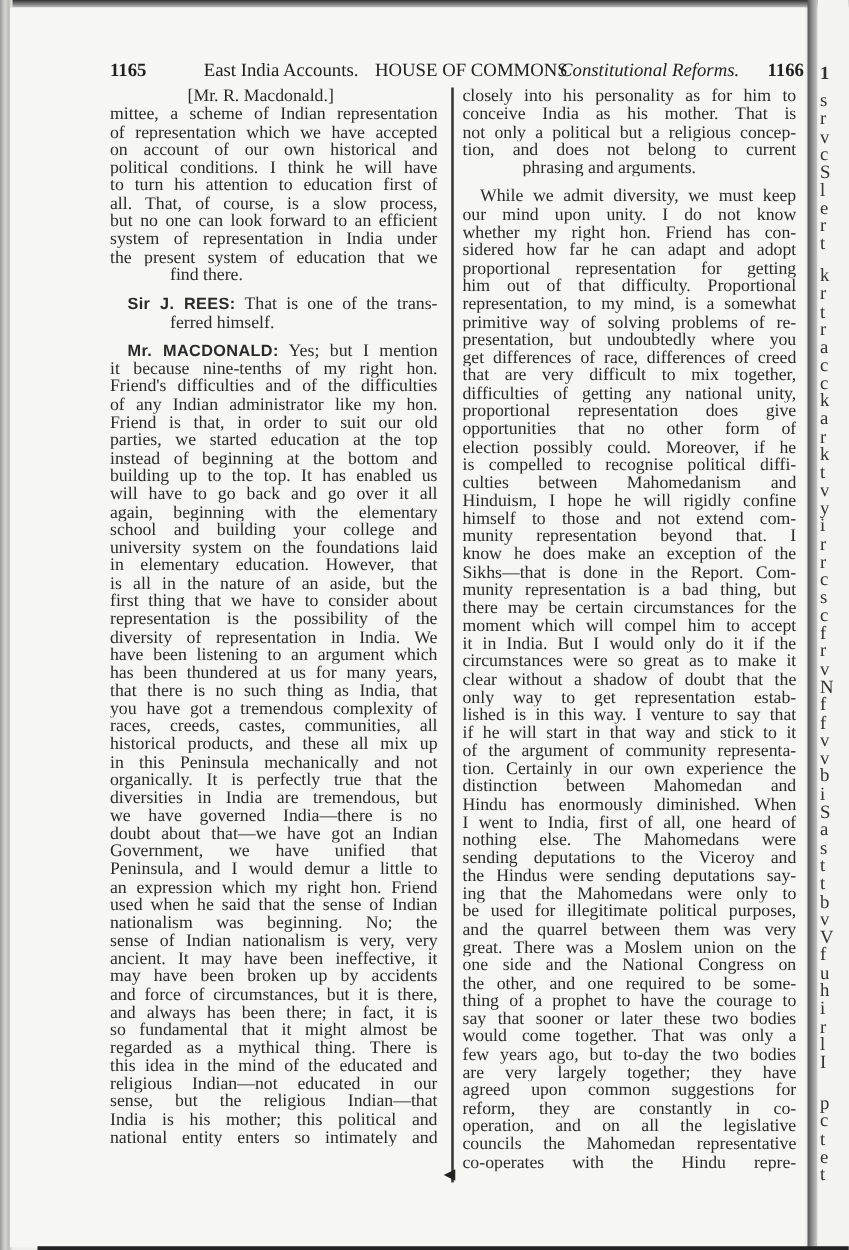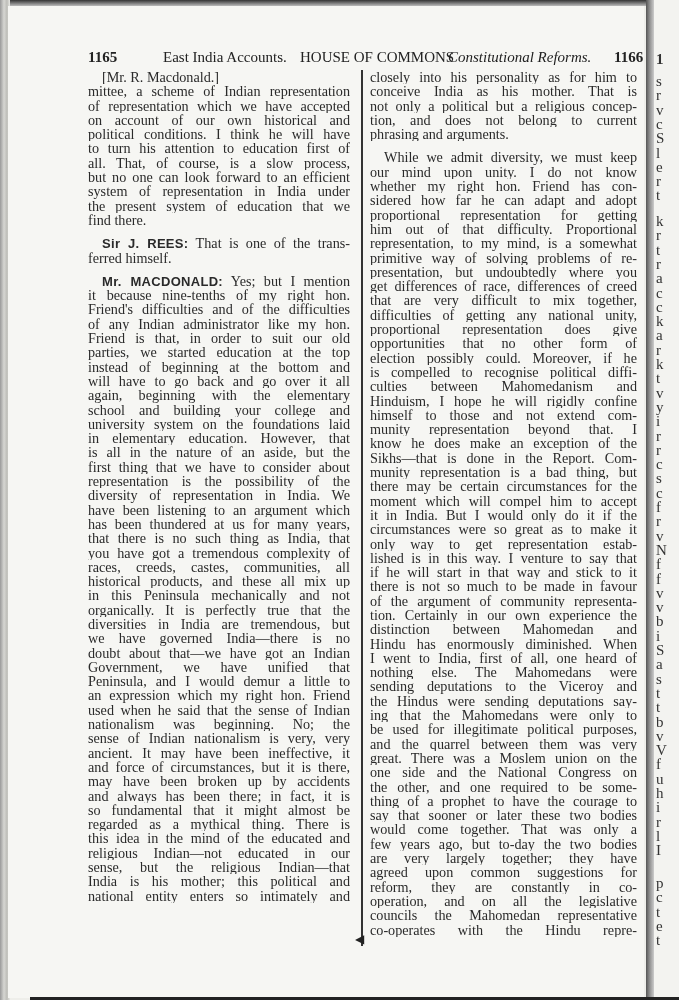--- a/index.html
+++ b/index.html
@@ -41,21 +41,21 @@
   .rh-right-num { left: 526px; font-weight: bold; }
 
   .col {
     position: absolute; top: 70px;
     font-size: 14.2px; line-height: 14.3px;
     font-family: "Liberation Serif", serif;
   }
   .col-left { left: 88px; width: 262px; }
   .col-right { left: 370px; width: 267px; }
   .line { display: block; height: 14.3px; white-space: nowrap; text-align: justify; text-align-last: justify; overflow: hidden; }
-  .line.last { text-align-last: left; }
+  .line.last { text-align-last: left; margin-left: 48px; }
   .line.indent { padding-left: 14px; }
   .gap { display: block; height: 9px; }
   .speaker { font-family: "Liberation Sans", sans-serif; font-weight: bold; font-size: 13px; letter-spacing: 0.3px; }
   .col-rule { position: absolute; left: 361px; top: 70px; width: 1.5px; height: 876px; background: #333; }
   .arrow { position: absolute; left: 355px; top: 932px; font-size: 12px; color: #222; }
 </style>
 </head>
 <body>
 
 <div class="top-shadow"></div>
@@ -96,20 +96,21 @@
   <span class="gap"></span>
   <div>
     <span class="line indent"><span class="speaker">Mr. MACDONALD:</span><span> Yes; but I mention</span></span>
     <div>
         <span class="line">it because nine-tenths of my right hon.</span>
         <span class="line">Friend's difficulties and of the difficulties</span>
         <span class="line">of any Indian administrator like my hon.</span>
         <span class="line">Friend is that, in order to suit our old</span>
         <span class="line">parties, we started education at the top</span>
         <span class="line">instead of beginning at the bottom and</span>
+        <span class="line">building up to the top. It has enabled us</span>
         <span class="line">will have to go back and go over it all</span>
         <span class="line">again, beginning with the elementary</span>
         <span class="line">school and building your college and</span>
         <span class="line">university system on the foundations laid</span>
         <span class="line">in elementary education. However, that</span>
         <span class="line">is all in the nature of an aside, but the</span>
         <span class="line">first thing that we have to consider about</span>
         <span class="line">representation is the possibility of the</span>
         <span class="line">diversity of representation in India. We</span>
         <span class="line">have been listening to an argument which</span>
@@ -123,22 +124,22 @@
         <span class="line">diversities in India are tremendous, but</span>
         <span class="line">we have governed India—there is no</span>
         <span class="line">doubt about that—we have got an Indian</span>
         <span class="line">Government, we have unified that</span>
         <span class="line">Peninsula, and I would demur a little to</span>
         <span class="line">an expression which my right hon. Friend</span>
         <span class="line">used when he said that the sense of Indian</span>
         <span class="line">nationalism was beginning. No; the</span>
         <span class="line">sense of Indian nationalism is very, very</span>
         <span class="line">ancient. It may have been ineffective, it</span>
+        <span class="line">may have been broken up by accidents</span>
         <span class="line">and force of circumstances, but it is there,</span>
-        <span class="line">may have been broken up by accidents</span>
         <span class="line">and always has been there; in fact, it is</span>
         <span class="line">so fundamental that it might almost be</span>
         <span class="line">regarded as a mythical thing. There is</span>
         <span class="line">this idea in the mind of the educated and</span>
         <span class="line">religious Indian—not educated in our</span>
         <span class="line">sense, but the religious Indian—that</span>
         <span class="line">India is his mother; this political and</span>
         <span class="line">national entity enters so intimately and</span>
       </div>
   </div>
@@ -174,24 +175,24 @@
       <span class="line">Hinduism, I hope he will rigidly confine</span>
       <span class="line">himself to those and not extend com-</span>
       <span class="line">munity representation beyond that. I</span>
       <span class="line">know he does make an exception of the</span>
       <span class="line">Sikhs—that is done in the Report. Com-</span>
       <span class="line">munity representation is a bad thing, but</span>
       <span class="line">there may be certain circumstances for the</span>
       <span class="line">moment which will compel him to accept</span>
       <span class="line">it in India. But I would only do it if the</span>
       <span class="line">circumstances were so great as to make it</span>
+      <span class="line">clear without a shadow of doubt that the</span>
       <span class="line">only way to get representation estab-</span>
       <span class="line">lished is in this way. I venture to say that</span>
       <span class="line">if he will start in that way and stick to it</span>
-      <span class="line">there is not so much to be made in favour</span>
       <span class="line">of the argument of community representa-</span>
       <span class="line">tion. Certainly in our own experience the</span>
       <span class="line">distinction between Mahomedan and</span>
       <span class="line">Hindu has enormously diminished. When</span>
       <span class="line">I went to India, first of all, one heard of</span>
       <span class="line">nothing else. The Mahomedans were</span>
       <span class="line">sending deputations to the Viceroy and</span>
       <span class="line">the Hindus were sending deputations say-</span>
       <span class="line">ing that the Mahomedans were only to</span>
       <span class="line">be used for illegitimate political purposes,</span>

